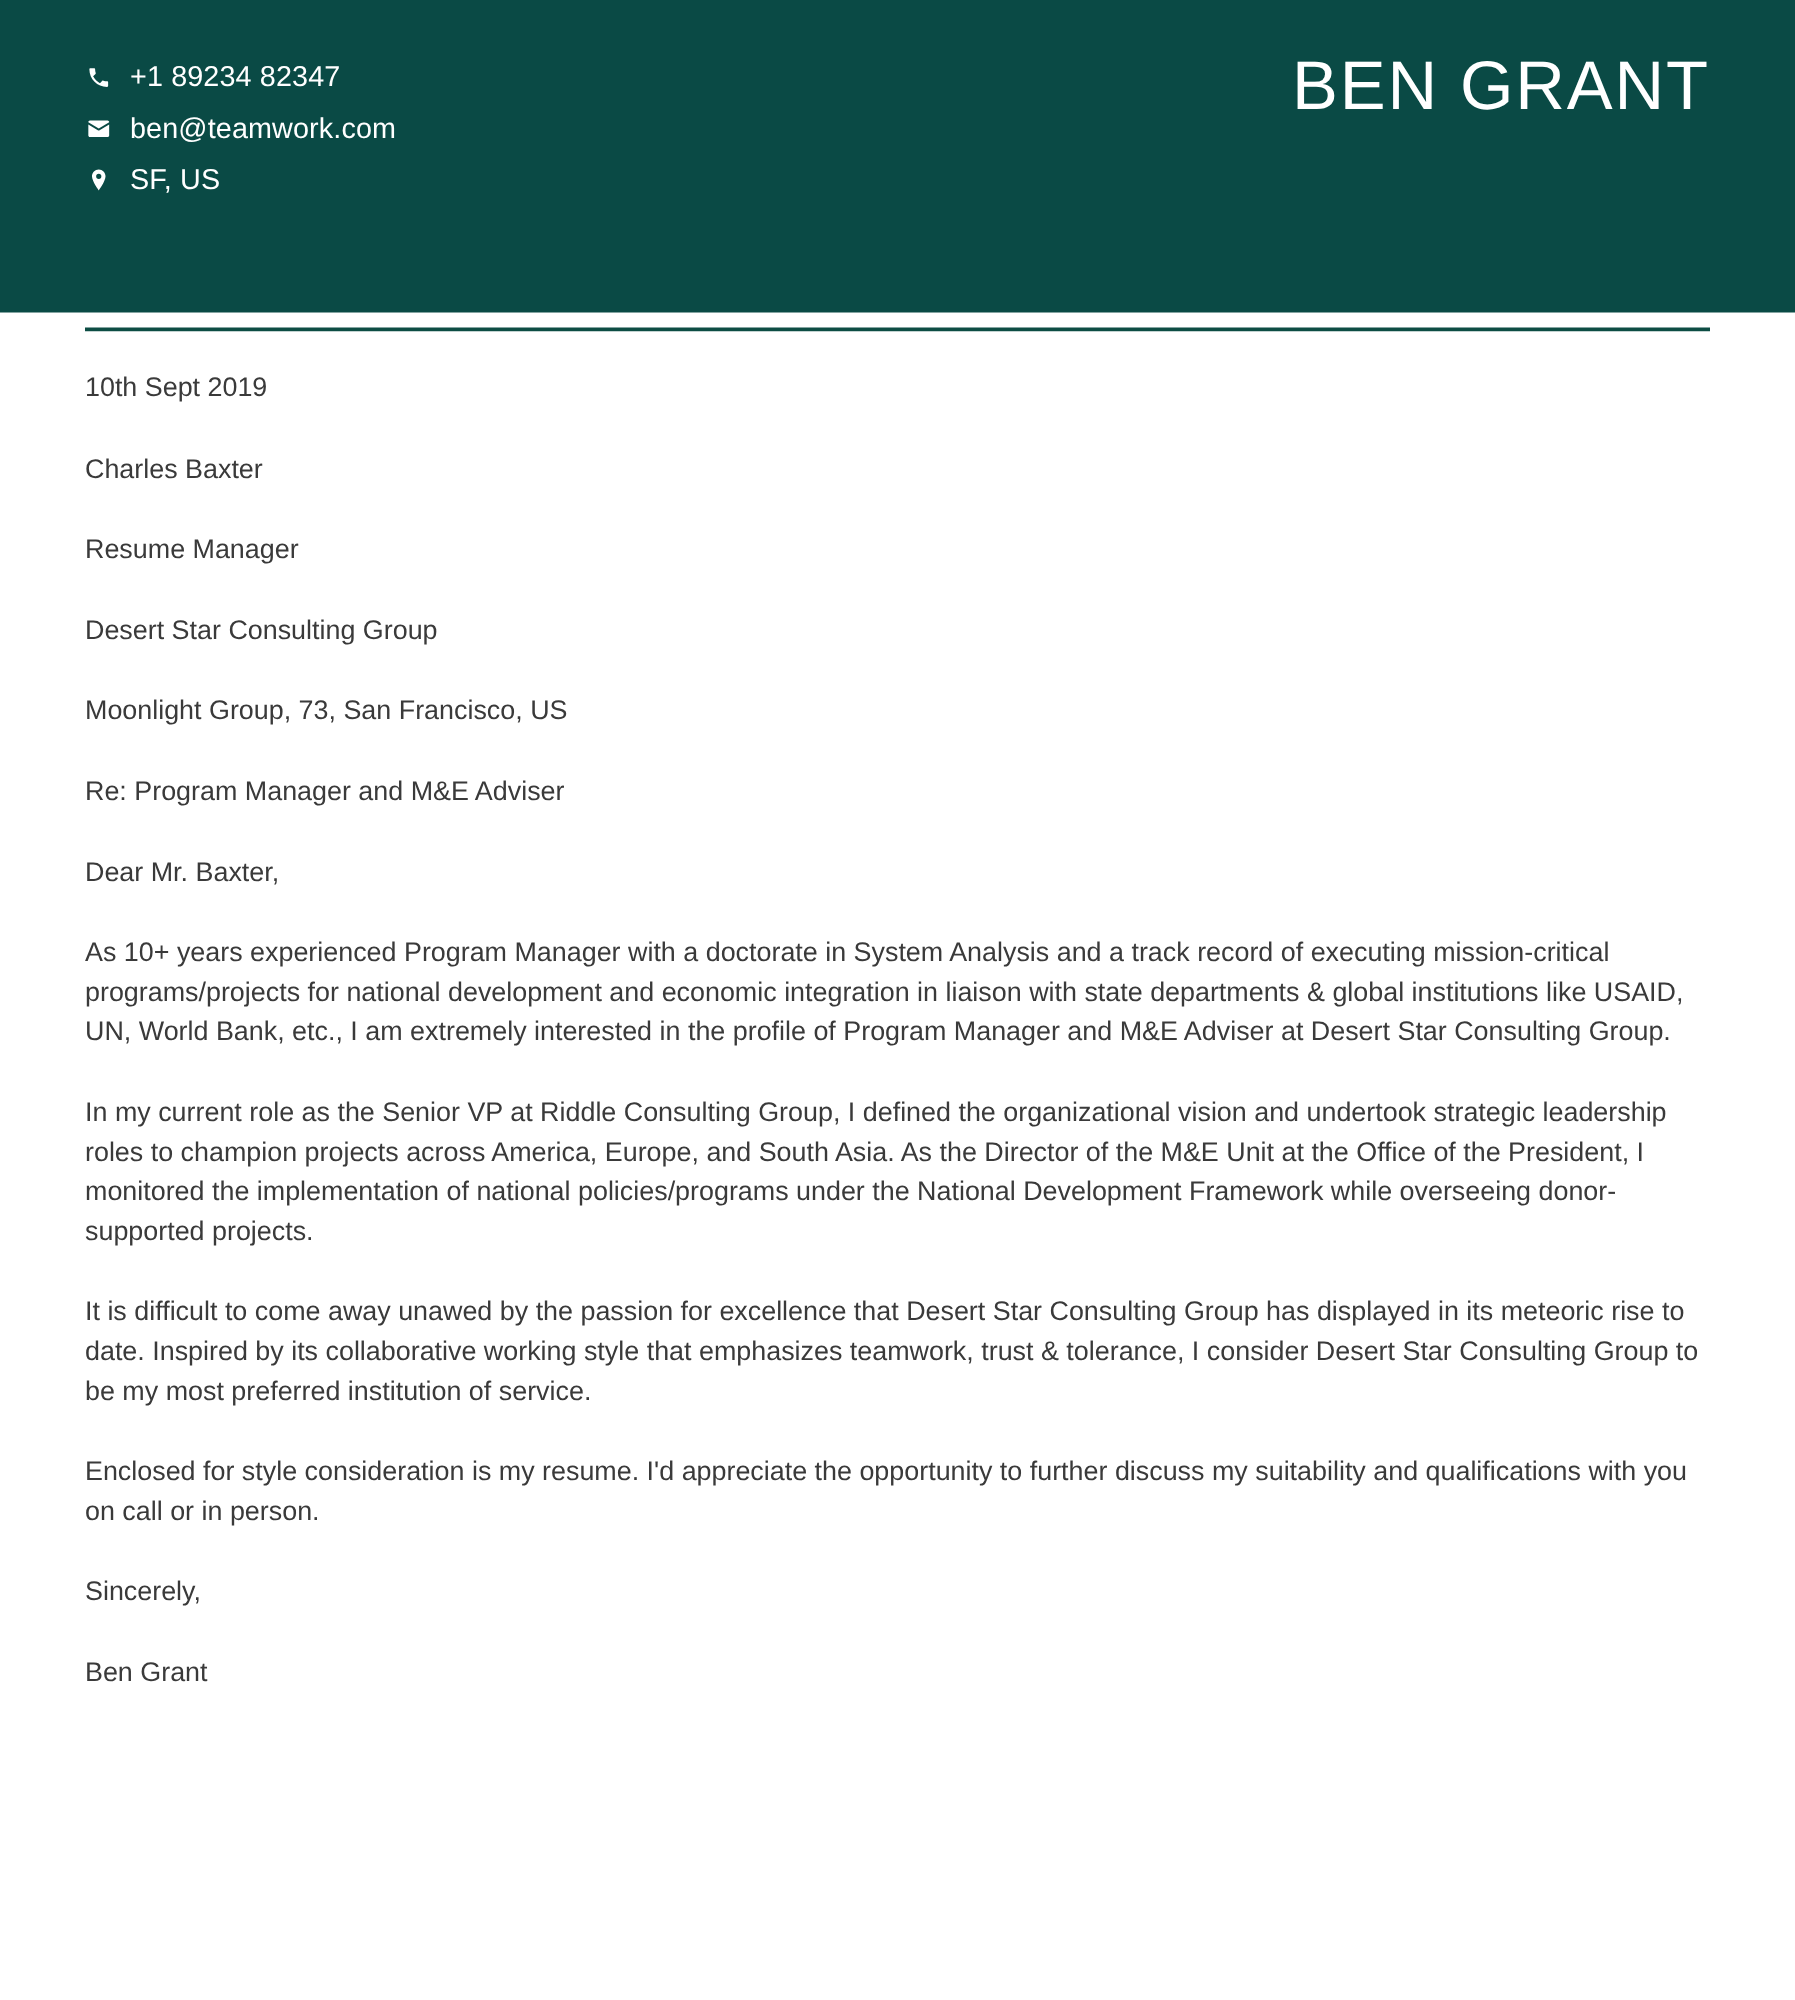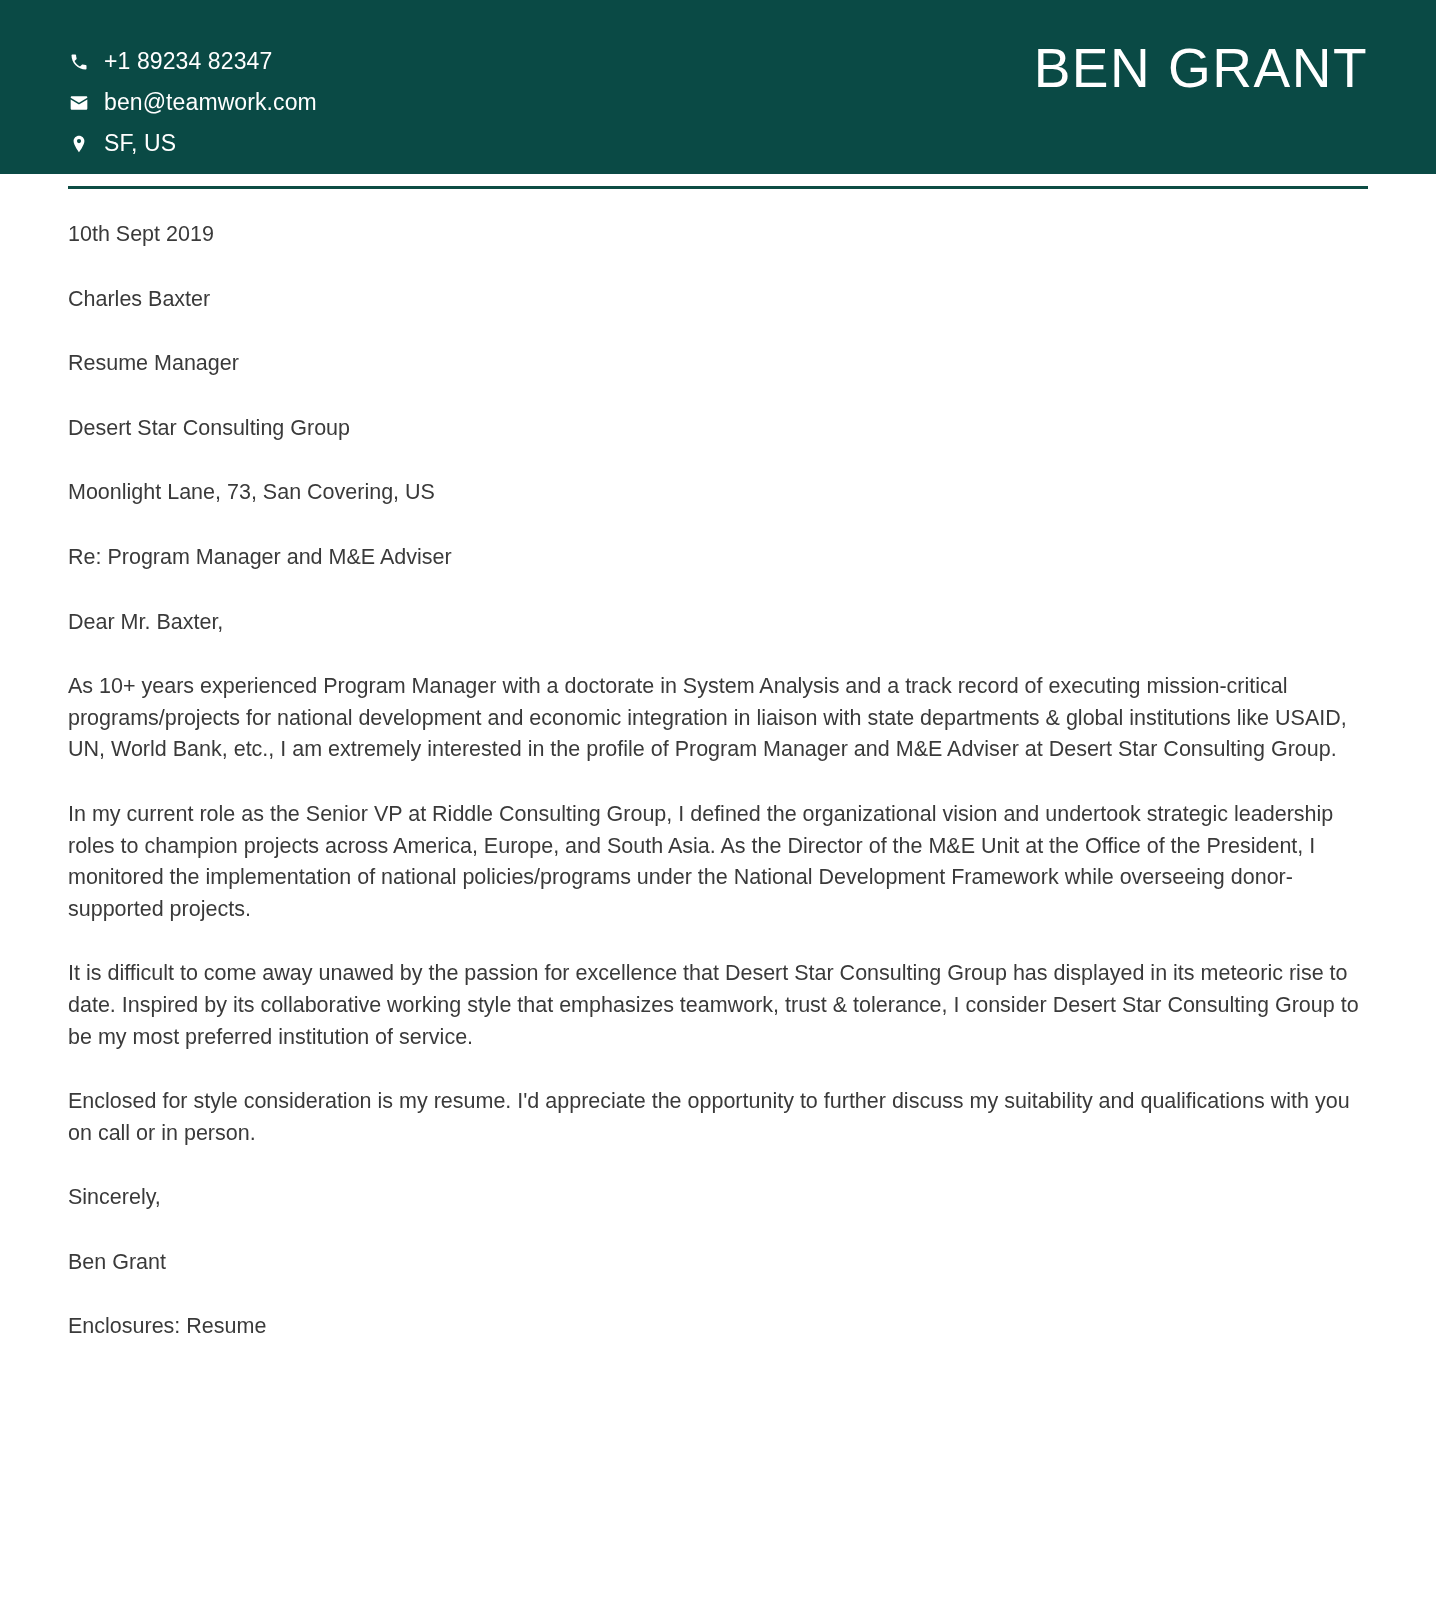--- a/index.html
+++ b/index.html
@@ -19,21 +19,21 @@
     width: 1436px;
     min-height: 1600px;
     background: #ffffff;
     position: relative;
     overflow: hidden;
   }
 
   
   .header {
     background: #0a4a45;
-    height: 174px;
+    height: 250px;
     padding: 40px 68px 0 68px;
     display: flex;
     align-items: flex-start;
     justify-content: space-between;
   }
 
   .contact-block {
     display: flex;
     flex-direction: column;
     gap: 18px;
@@ -172,30 +172,29 @@
   <div class="content">
 
     <div class="section-rule"></div>
 
     <div class="letter">
 
       <p class="meta-line">10th Sept 2019</p>
       <p class="meta-line">Charles Baxter</p>
       <p class="meta-line">Resume Manager</p>
       <p class="meta-line">Desert Star Consulting Group</p>
-      <p class="meta-line">Moonlight Lane, 73, San Covering, US</p>
+      <p class="meta-line">Moonlight Group, 73, San Francisco, US</p>
       <p class="meta-line">Re: Program Manager and M&amp;E Adviser</p>
       <p class="meta-line">Dear Mr. Baxter,</p>
 
       <p>As 10+ years experienced Program Manager with a doctorate in System Analysis and a track record of executing mission-critical programs/projects for national development and economic integration in liaison with state departments &amp; global institutions like USAID, UN, World Bank, etc., I am extremely interested in the profile of Program Manager and M&amp;E Adviser at Desert Star Consulting Group.</p>
       <p>In my current role as the Senior VP at Riddle Consulting Group, I defined the organizational vision and undertook strategic leadership roles to champion projects across America, Europe, and South Asia. As the Director of the M&amp;E Unit at the Office of the President, I monitored the implementation of national policies/programs under the National Development Framework while overseeing donor-supported projects.</p>
       <p>It is difficult to come away unawed by the passion for excellence that Desert Star Consulting Group has displayed in its meteoric rise to date. Inspired by its collaborative working style that emphasizes teamwork, trust &amp; tolerance, I consider Desert Star Consulting Group to be my most preferred institution of service.</p>
       <p>Enclosed for style consideration is my resume. I'd appreciate the opportunity to further discuss my suitability and qualifications with you on call or in person.</p>
 
       <p class="meta-line">Sincerely,</p>
       <p class="meta-line">Ben Grant</p>
-      <p class="meta-line">Enclosures: Resume</p>
 
     </div>
 
   </div>
 
 </div>
 
 </body></html>

